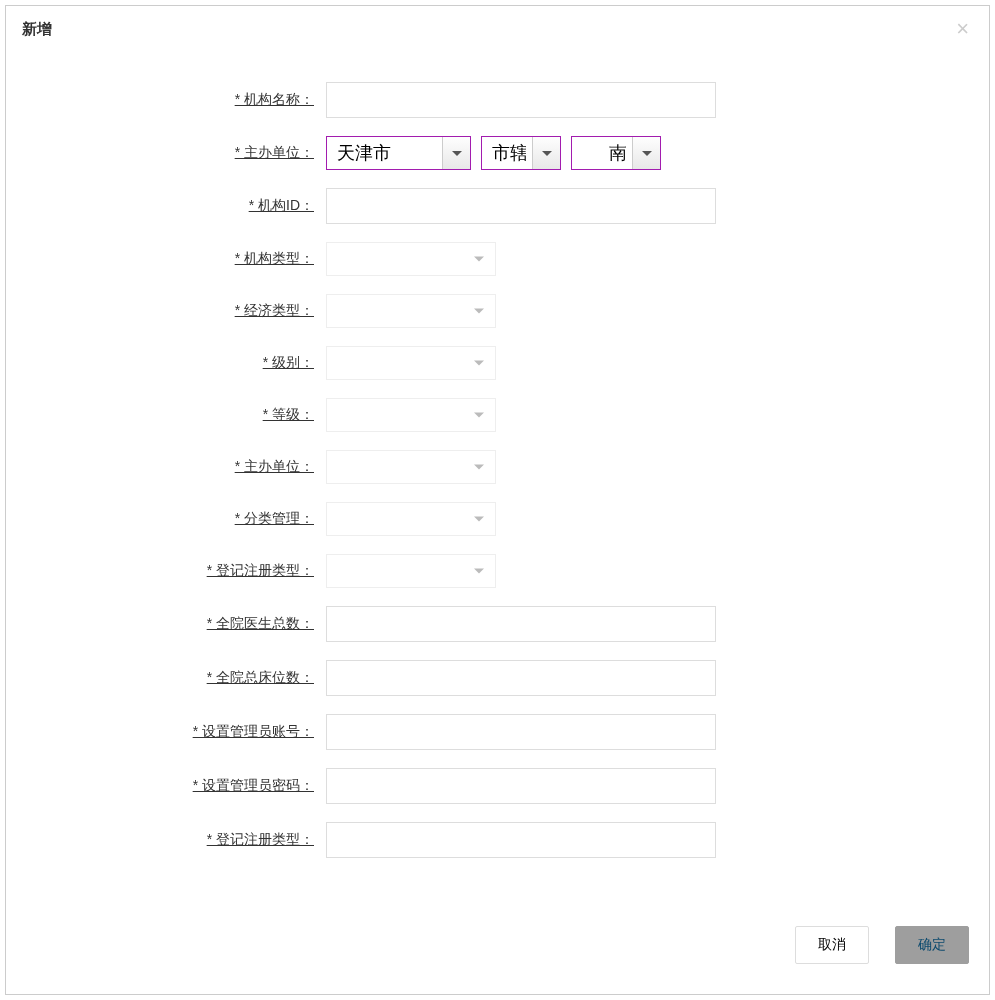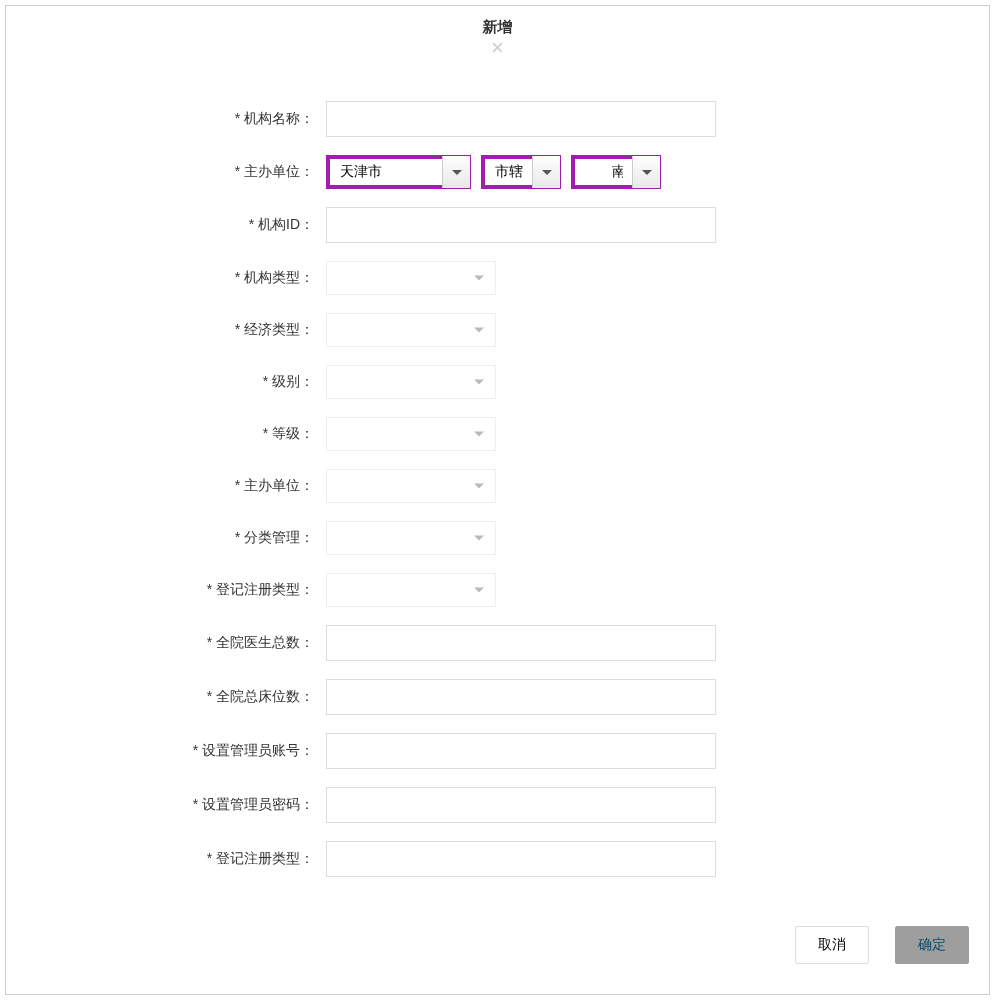--- a/index.html
+++ b/index.html
@@ -23,39 +23,39 @@
       background: #fff;
       position: relative;
       display: flex;
       flex-direction: column;
     }
     .modal-header {
       padding: 12px 16px;
       display: flex;
       justify-content: space-between;
       align-items: center;
-      flex-direction: column;
     }
     .modal-title {
       font-weight: bold;
       font-size: 15px;
     }
     .close-btn {
       cursor: pointer;
       color: #ccc;
       font-size: 22px;
       line-height: 1;
       background: none;
       border: none;
       padding: 0 4px;
     }
     .modal-body {
       flex: 1;
       padding: 30px 20px 20px 20px;
       overflow-y: auto;
+      text-decoration: underline;
     }
     .form-row {
       display: flex;
       align-items: center;
       margin-bottom: 18px;
     }
     .form-label {
       width: 300px;
       text-align: right;
       padding-right: 12px;
@@ -80,23 +80,23 @@
     }
     .input-wide {
       width: 390px;
     }
     .select-wrap {
       position: relative;
       display: inline-block;
     }
     .select-input {
       height: 34px;
-      border: 4px solid #a21caf;
+      border: 1px solid #a21caf;
       padding: 0 34px 0 10px;
-      font-size: 14px;
+      font-size: 18px;
       background: #fff;
       outline: none;
       cursor: pointer;
     }
     .select-input-light {
       height: 34px;
       border: 1px solid #eee;
       padding: 0 34px 0 10px;
       font-size: 14px;
       background: #fff;

